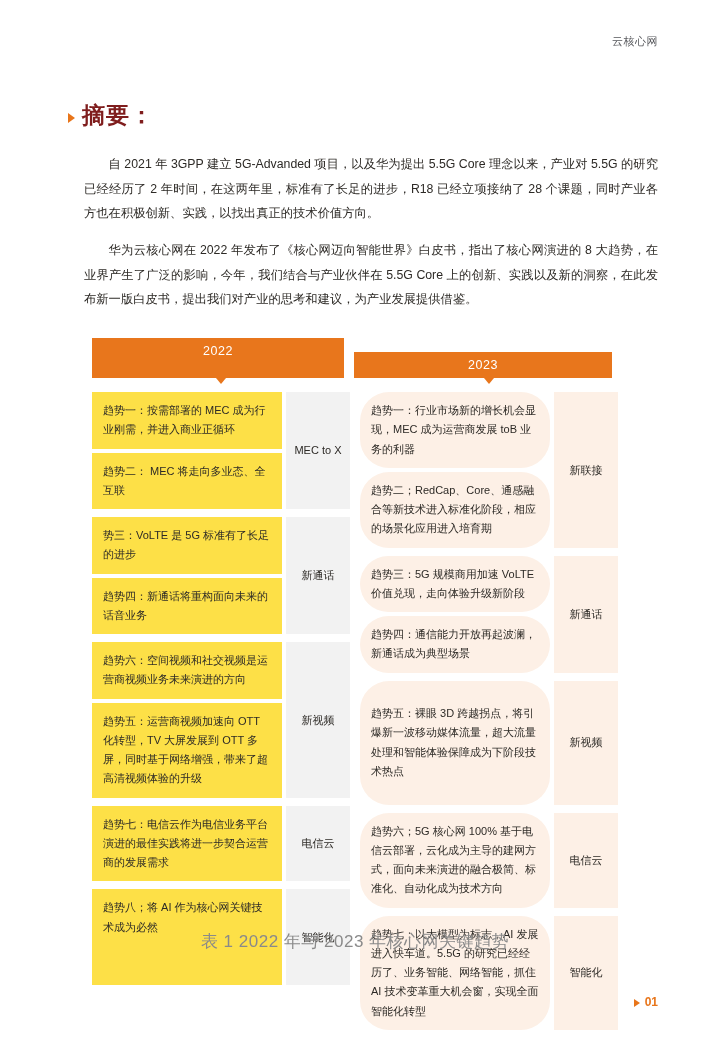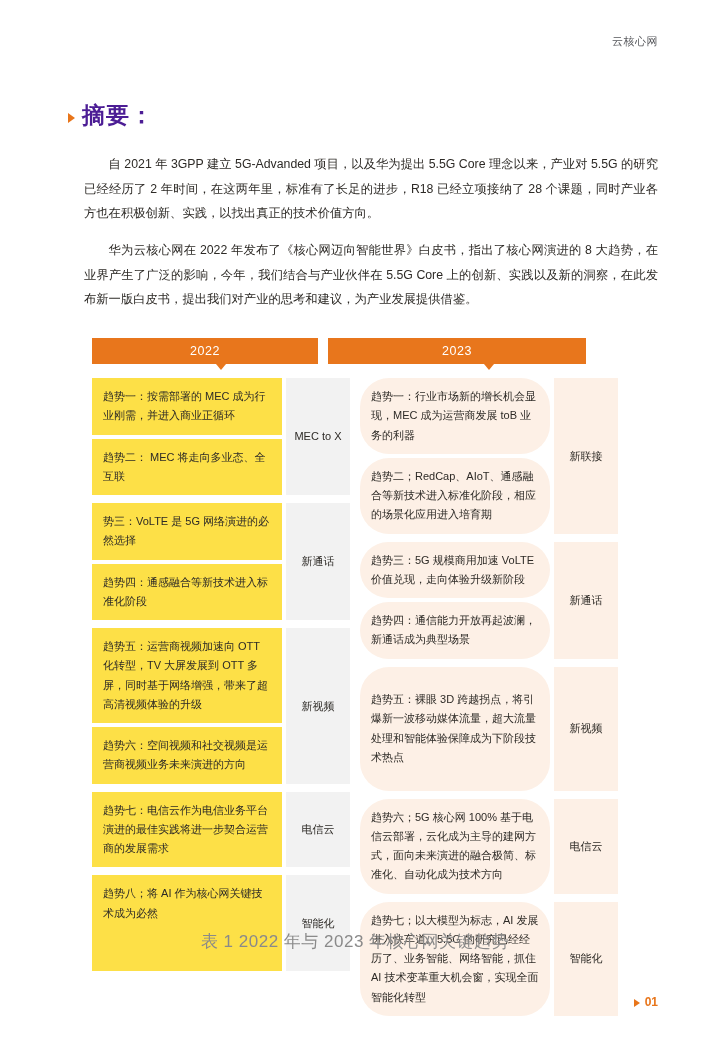--- a/index.html
+++ b/index.html
@@ -42,21 +42,21 @@
     height: 0;
     border-top: 5px solid transparent;
     border-bottom: 5px solid transparent;
     border-left: 7px solid #e8751a;
     margin-right: 7px;
     margin-top: 4px;
   }
   .section-title {
     font-size: 23px;
     font-weight: bold;
-    color: #4c1d95;
+    color: #7f1d1d;
     letter-spacing: 1px;
   }
   .body-block {
     position: absolute;
     left: 68px;
     width: 574px;
     font-size: 12.3px;
     line-height: 2.0;
     color: #2d2a26;
     text-align: justify;
@@ -78,23 +78,23 @@
   }
   .col-head {
     background: #e8761c;
     color: #ffffff;
     font-size: 12.5px;
     text-align: center;
     padding: 6px 0;
     font-weight: normal;
     letter-spacing: 0.5px;
   }
-  .col-head.left { width: 226px; }
+  .col-head.left { width: 252px; }
   .spacer-col { width: 10px; }
-  .col-head.right { width: 258px; }
+  .col-head.right { width: 258px; margin-top: 14px; }
 
   .arrow-row {
     display: flex;
     height: 10px;
   }
   .arrow-cell {
     width: 258px;
     display: flex;
     justify-content: center;
   }
@@ -227,30 +227,30 @@
         <div class="group left-group">
           <div class="cells">
             <div class="cell">趋势一：按需部署的 MEC 成为行业刚需，并进入商业正循环</div>
             <div class="cell">趋势二： MEC 将走向多业态、全互联</div>
           </div>
           <div class="tag">MEC to X</div>
         </div>
 
         <div class="group left-group">
           <div class="cells">
-            <div class="cell">势三：VoLTE 是 5G 网络演进的必然选择</div>
-            <div class="cell">趋势四：通感融合等新技术进入标准化阶段</div>
+            <div class="cell">势三：VoLTE 是 5G 标准有了长足的进步</div>
+            <div class="cell">趋势四：新通话将重构面向未来的话音业务</div>
           </div>
           <div class="tag">新通话</div>
         </div>
 
         <div class="group left-group">
           <div class="cells">
+            <div class="cell">趋势六：空间视频和社交视频是运营商视频业务未来演进的方向</div>
             <div class="cell">趋势五：运营商视频加速向 OTT 化转型，TV 大屏发展到 OTT 多屏，同时基于网络增强，带来了超高清视频体验的升级</div>
-            <div class="cell">趋势六：空间视频和社交视频是运营商视频业务未来演进的方向</div>
           </div>
           <div class="tag">新视频</div>
         </div>
 
         <div class="group left-group">
           <div class="cells">
             <div class="cell" style="min-height:72px">趋势七：电信云作为电信业务平台演进的最佳实践将进一步契合运营商的发展需求</div>
           </div>
           <div class="tag">电信云</div>
         </div>
@@ -264,21 +264,21 @@
 
       </div>
 
       <div class="mid-gap"></div>
 
       <div class="side">
 
         <div class="group right-group">
           <div class="cells">
             <div class="cell orange">趋势一：行业市场新的增长机会显现，MEC 成为运营商发展 toB 业务的利器</div>
-            <div class="cell orange">趋势二；RedCap、AIoT、通感融合等新技术进入标准化阶段，相应的场景化应用进入培育期</div>
+            <div class="cell orange">趋势二；RedCap、Core、通感融合等新技术进入标准化阶段，相应的场景化应用进入培育期</div>
           </div>
           <div class="tag orange">新联接</div>
         </div>
 
         <div class="group right-group">
           <div class="cells">
             <div class="cell orange">趋势三：5G 规模商用加速 VoLTE 价值兑现，走向体验升级新阶段</div>
             <div class="cell orange">趋势四：通信能力开放再起波澜，新通话成为典型场景</div>
           </div>
           <div class="tag orange">新通话</div>

